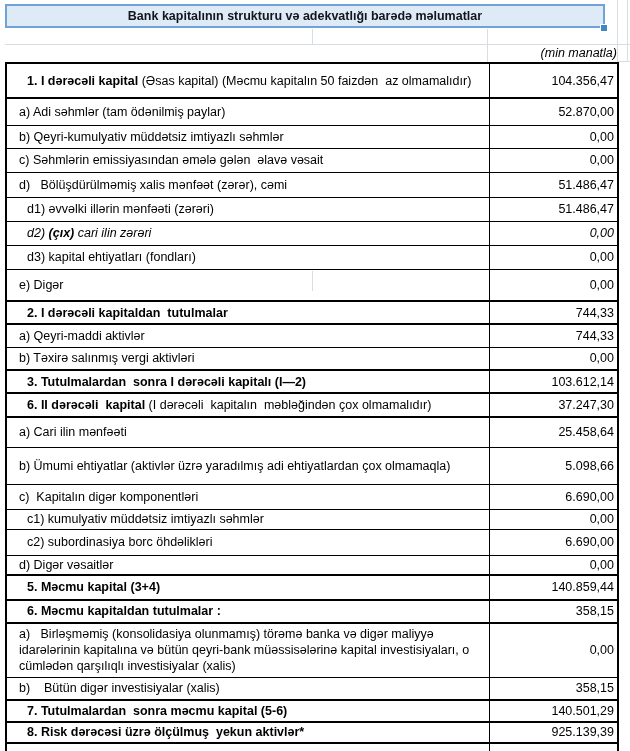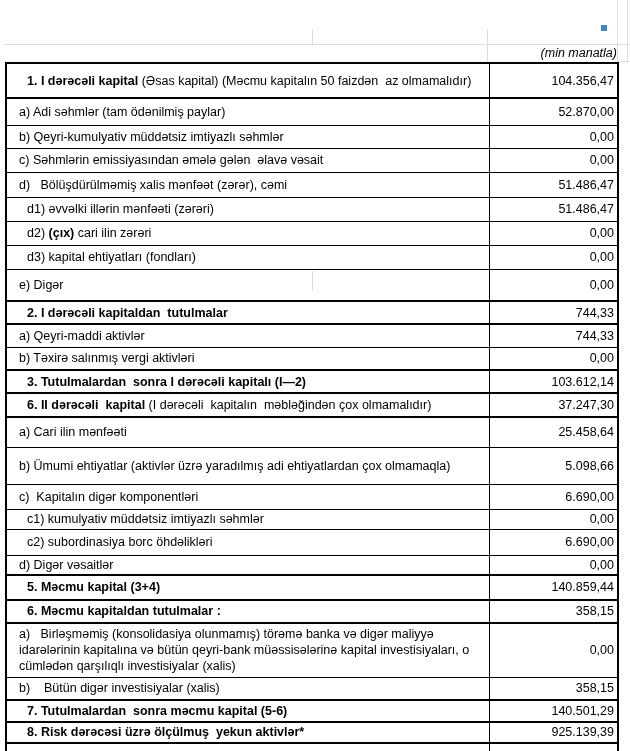--- a/index.html
+++ b/index.html
@@ -47,20 +47,23 @@
 
 <div class="screen">
 
   <div class="gridline" style="left:5px;top:44px;width:625px;height:1px;"></div>
   <div class="gridline" style="left:617px;top:61px;width:13px;height:1px;"></div>
   <div class="gridline" style="left:312px;top:29px;width:1px;height:16px;"></div>
   <div class="gridline" style="left:487px;top:29px;width:1px;height:33px;"></div>
   <div class="gridline" style="left:617px;top:0px;width:1px;height:62px;"></div>
   <div class="gridline" style="left:627px;top:0px;width:1px;height:62px;"></div>
 
+  <div class="title-cell">
+    <span class="title-text">Bank kapitalının strukturu və adekvatlığı barədə məlumatlar</span>
+  </div>
   <div class="fill-handle"></div>
 
   <div class="unit-note">(min manatla)</div>
 
   <table class="capital">
     <colgroup>
       <col style="width:483px">
       <col style="width:129px">
     </colgroup>
     <tbody>
@@ -81,21 +84,21 @@
           <td class="val">0,00</td>
         </tr>
         <tr class="plain" style="height: 25px;">
           <td class="lbl ind1"><span>d)   Bölüşdürülməmiş xalis mənfəət (zərər), cəmi</span></td>
           <td class="val">51.486,47</td>
         </tr>
         <tr class="plain" style="height: 24px;">
           <td class="lbl ind2"><span>d1) əvvəlki illərin mənfəəti (zərəri)</span></td>
           <td class="val">51.486,47</td>
         </tr>
-        <tr class="plain" style="height: 24px;">
+        <tr class="plain" style="height: 24px; font-style: italic;">
           <td class="lbl ind2"><span>d2) </span><span class="b">(çıx)</span><span> cari ilin zərəri</span></td>
           <td class="val">0,00</td>
         </tr>
         <tr class="plain" style="height: 24px;">
           <td class="lbl ind2"><span>d3) kapital ehtiyatları (fondları)</span></td>
           <td class="val">0,00</td>
         </tr>
         <tr class="plain" style="height: 32px;">
           <td class="lbl ind1"><span>e) Digər</span></td>
           <td class="val">0,00</td>

